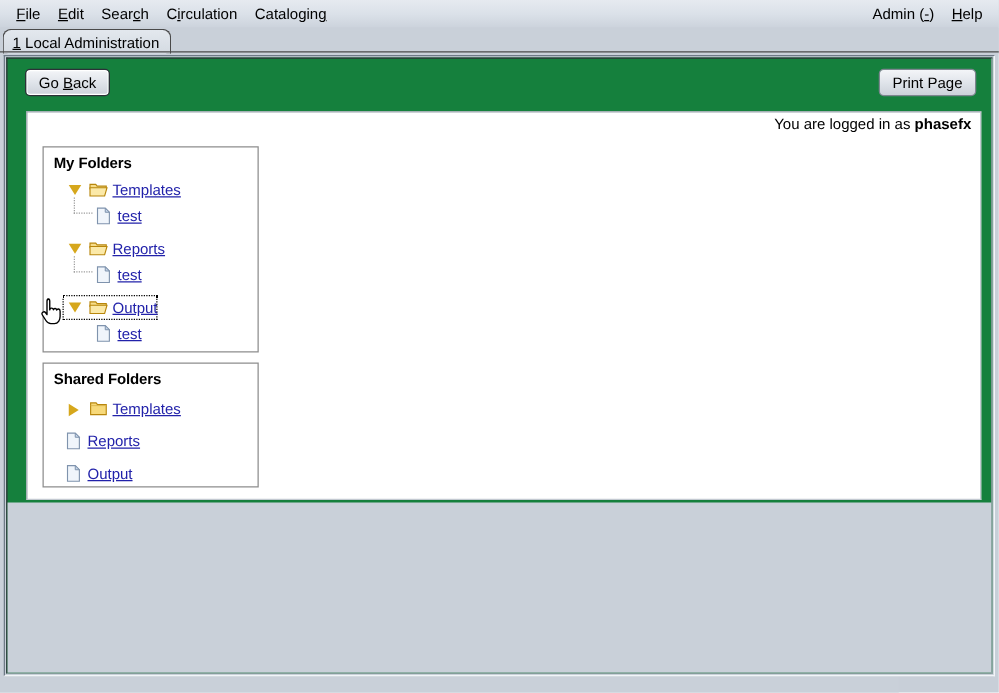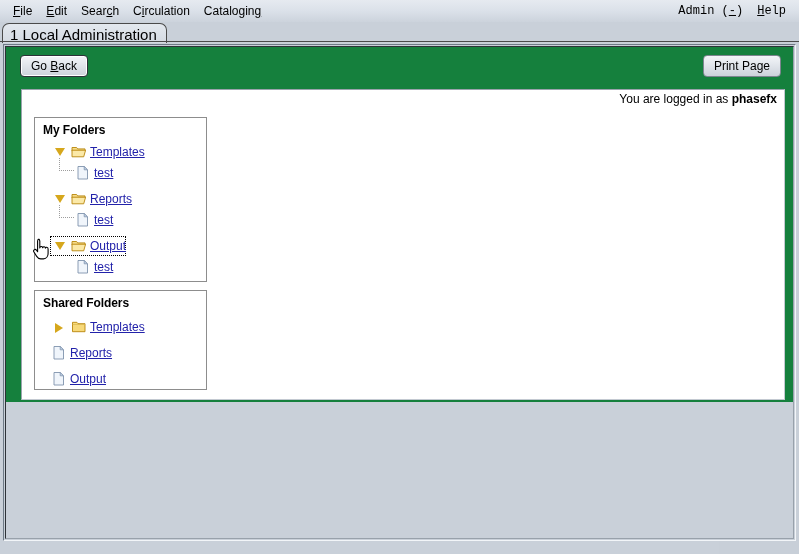--- a/index.html
+++ b/index.html
@@ -42,42 +42,41 @@
     color: #000;
     padding: 2px 7px;
     line-height: 14px;
     white-space: nowrap;
     cursor: default;
   }
   .menu-right {
     margin-left: auto;
     display: flex;
     align-items: flex-end;
-    font-family: Liberation Mono, monospace;
   }
 
   
   .tabstrip {
     position: absolute;
     left: 0; top: 22px;
     width: 799px;
     height: 21px;
     background: #c9d0d9;
   }
   .tab {
     position: absolute;
     left: 2px; top: 1px;
     height: 20px;
     box-sizing: border-box;
     padding: 2px 9px 0 7px;
     background: linear-gradient(to bottom, #e3e8ee 0%, #d4dae2 100%);
     border: 1px solid #4a4a4a;
     border-bottom: none;
     border-radius: 7px 7px 0 0;
-    font-size: 15px;
+    font-size: 12px;
     line-height: 17px;
     white-space: nowrap;
     cursor: default;
   }
   .tabline {
     position: absolute;
     left: 0; top: 41px;
     width: 799px;
     height: 1px;
     background: #4a4a4a;

